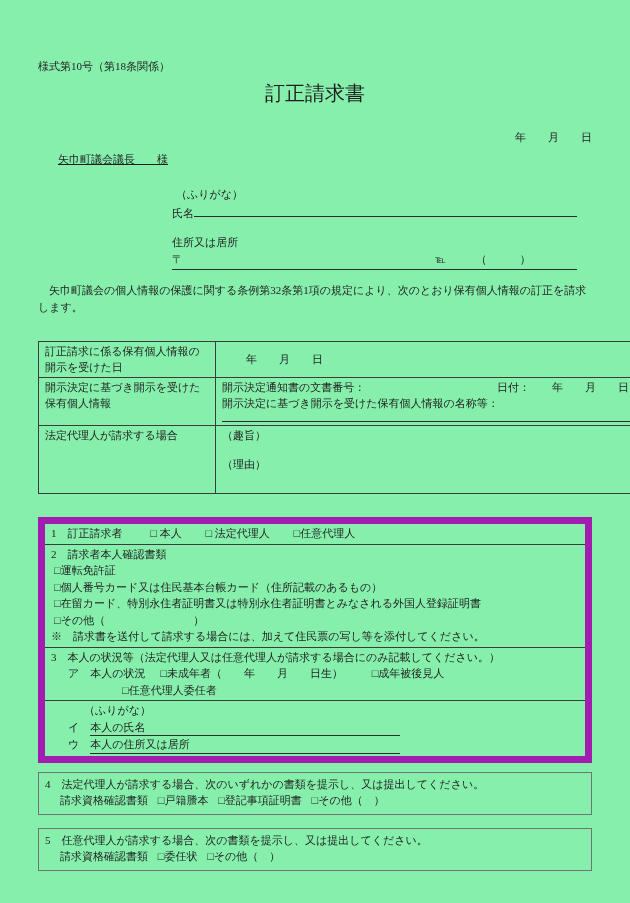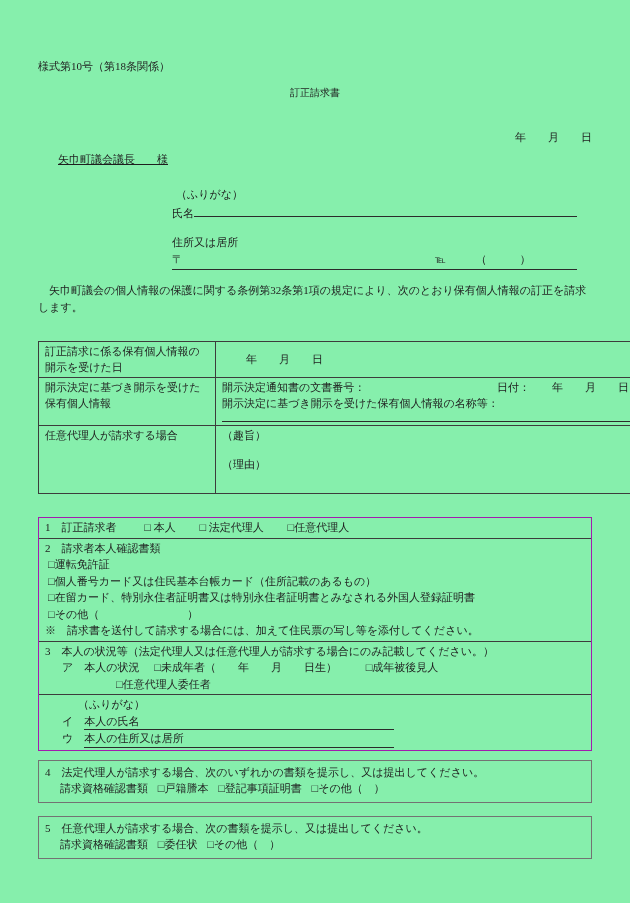--- a/index.html
+++ b/index.html
@@ -10,21 +10,21 @@
     background:#86efac;
     font-family:"Liberation Serif","DejaVu Serif",serif;
     font-size:11px;
     color:#1e1e1e;
     box-sizing:border-box;
     padding:58px 38px 0 38px;
     line-height:16px;
     overflow:hidden;
   }
   .form-no { }
-  .form-title { text-align:center; font-size:10px; margin-top:9px; line-height:20px; }
+  .form-title { text-align:center; font-size:20px; margin-top:9px; line-height:20px; }
   .date-line { text-align:right; margin-top:26px; }
   .addressee { margin-top:6px; padding-left:20px;text-decoration:underline; }
 
   .name-block { margin-left:134px; margin-top:19px; width:405px; }
   .furigana-label { margin-left:4px; }
   .name-line { display:flex; align-items:baseline; margin-top:1px; }
   .name-line .fill { flex:1; border-bottom:1px solid #2b2b2b; height:13px; }
   .addr-label { margin-top:13px; }
   .postal-line { display:flex; align-items:baseline; border-bottom:1px solid #2b2b2b; margin-top:1px; padding-bottom:1px; }
   .tel-sym { margin-left:252px; font-family:"DejaVu Sans",sans-serif; font-size:10px; }
@@ -36,21 +36,21 @@
   table.info td { border:1px solid #3c3c3c; padding:2px 6px; vertical-align:top; line-height:15.5px; }
   td.mid { vertical-align:middle; }
   .date-cell { vertical-align:middle !important; padding-left:30px !important; }
   .r2cell { position:relative; height:43px; }
   .flex-line { display:flex;align-items:flex-end; }
   .date-lab { margin-left:auto; padding-right:22px; }
   .cell-underline { position:absolute; bottom:3px; left:6px; right:5px; border-bottom:1px solid #2b2b2b; }
   .r3cell { height:63px; }
   .reason { margin-top:13px; }
 
-  .box { border:1px solid #a21caf; width:554px; margin-top:23px; box-sizing:border-box; }
+  .box { border:7px solid #a21caf; width:554px; margin-top:23px; box-sizing:border-box; }
   .sec { padding:1px 6px 2px 6px; border-top:1px solid #3c3c3c; line-height:16.5px; }
   .sec:first-child { border-top:none; }
   .op1 { margin-left:25px; }
   .op  { margin-left:21px; }
   .chk-item { margin-left:3px; }
   .line-a { margin-left:17px; }
   .opA { margin-left:12px; }
   .opB { margin-left:26px; }
   .line-a2 { margin-left:55px;padding-left:16px; }
   .kana3 { margin-left:33px; }
@@ -105,21 +105,21 @@
       <td class="r2cell">
         <div class="flex-line">
           <span>開示決定通知書の文書番号：</span>
           <span class="date-lab">日付：　　年　　月　　日</span>
         </div>
         <div>開示決定に基づき開示を受けた保有個人情報の名称等：</div>
         <div class="cell-underline"></div>
       </td>
     </tr>
     <tr>
-      <td class="mid">任意代理人が請求する場合</td>
+      <td class="mid">法定代理人が請求する場合</td>
       <td class="r3cell">
         <div>（趣旨）</div>
         <div class="reason">（理由）</div>
       </td>
     </tr>
   </tbody>
     </table>
 
   <div class="box">
     <div class="sec">

